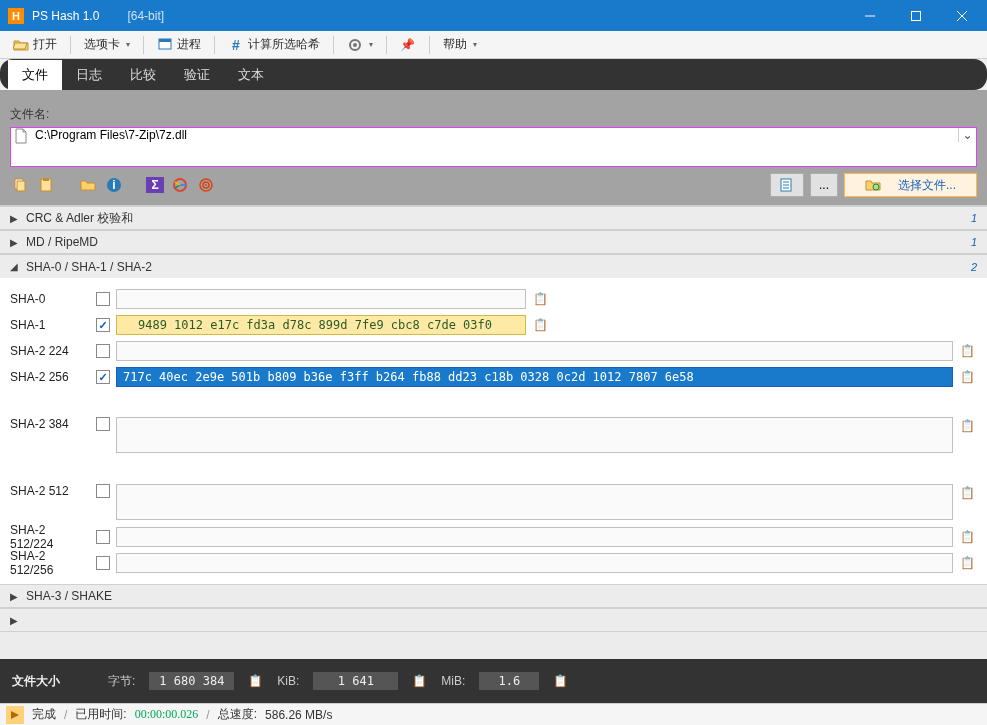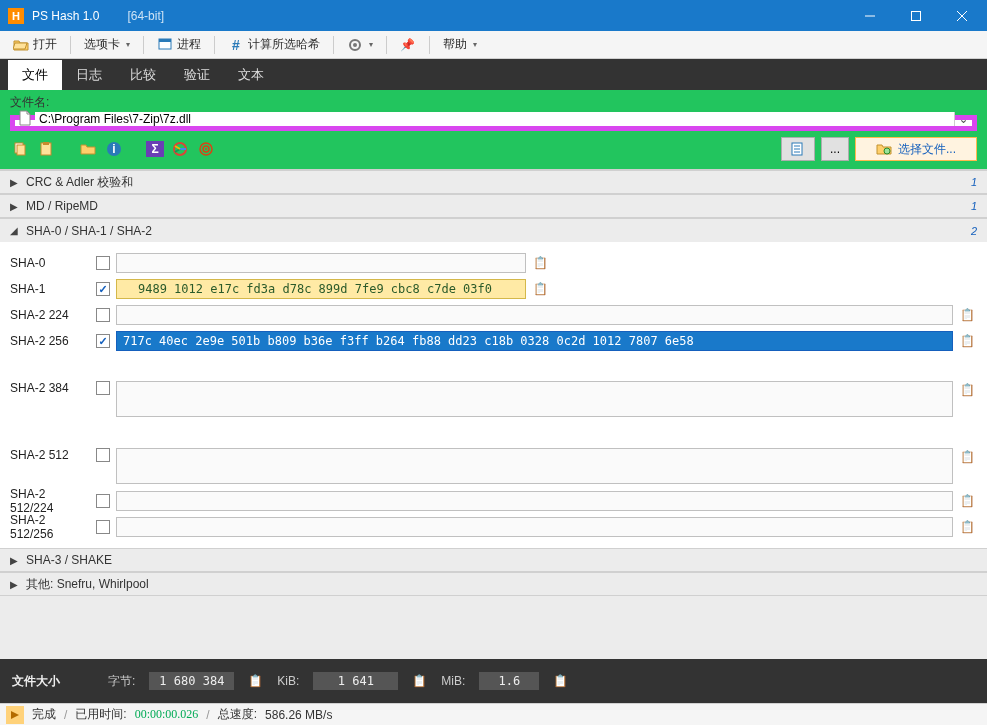--- a/index.html
+++ b/index.html
@@ -15,38 +15,38 @@
 .titlebar svg { stroke: #fff; fill: none; }
 
 
 .toolbar { height: 28px; background: #f5f5f5; border-bottom: 1px solid #d0d0d0; display: flex; align-items: center; padding: 0 6px; gap: 4px; }
 .tb-btn { display: flex; align-items: center; gap: 4px; padding: 2px 6px; cursor: pointer; color: #2b2b2b; border: 1px solid transparent; }
 .tb-sep { width: 1px; height: 18px; background: #ccc; margin: 0 2px; }
 .tb-icon { width: 16px; height: 16px; display: inline-flex; align-items: center; justify-content: center; }
 .drop-arrow { font-size: 8px; color: #666; margin-left: 2px; }
 
 
-.tabs-strip { background: #333; height: 31px; display: flex; align-items: flex-end; padding: 0 8px; }
+.tabs-strip { background: #333; height: 31px; display: flex; align-items: flex-end; padding: 0 8px; border-radius: 13px; }
 .tab { padding: 6px 14px; color: #ddd; cursor: pointer; font-size: 13px; }
 .tab.active { background: #fff; color: #000; }
 
 
-.file-section { background: #22c55e; padding: 4px 10px 8px 10px; border-bottom: 1px solid #d0d0d0; }
+.file-section { background: #a3a3a3; padding: 16px 10px 8px 10px; border-bottom: 1px solid #d0d0d0; }
 .file-label { color: #333; margin-bottom: 4px; }
-.file-combo { display: flex; align-items: flex-end; border: 5px solid #d946ef; background: #fff; height: 16px; }
+.file-combo { display: flex; align-items: flex-start; border: 1px solid #d946ef; background: #fff; height: 40px; }
 .file-combo .file-ico { width: 20px; display: flex; justify-content: center; }
 .file-combo input { flex: 1; border: none; outline: none; padding: 0 4px; font-size: 12px; }
 .file-combo .combo-arrow { width: 18px; text-align: center; border-left: 1px solid #ccc; cursor: pointer; color: #555; }
 .file-actions { display: flex; align-items: center; margin-top: 6px; gap: 8px; }
 .fa-left { display: flex; gap: 6px; align-items: center; }
 .fa-left .ibtn { width: 20px; height: 20px; display: flex; align-items: center; justify-content: center; cursor: pointer; }
 .fa-spacer { flex: 1; }
 .fa-right { display: flex; gap: 6px; align-items: center; }
 .sq-btn { border: 1px solid #adadad; background: #e1e1e1; height: 24px; padding: 0 8px; display: flex; align-items: center; gap: 4px; cursor: pointer; }
-.select-file-btn { border: 1px solid #ffb84d; background: #fff3e0; height: 24px; padding: 0 20px; display: flex; align-items: center; gap: 6px; cursor: pointer; color: #1560bd; font-weight: normal; font-size: 12px; }
+.select-file-btn { border: 1px solid #ffb84d; background: #fff3e0; height: 24px; padding: 0 20px; display: flex; align-items: center; gap: 17px; cursor: pointer; color: #1560bd; font-weight: normal; font-size: 12px; }
 
 
 .accordion { flex: 0 0 auto; }
 .acc-header { height: 24px; background: #ececec; border-top: 1px solid #d0d0d0; border-bottom: 1px solid #d0d0d0; display: flex; align-items: center; padding: 0 10px; cursor: pointer; }
 .acc-header .arrow { font-size: 10px; color: #444; margin-right: 6px; width: 10px; }
 .acc-header .acc-title { flex: 1; color: #333; }
 .acc-header .acc-count { color: #1560bd; font-style: italic; font-size: 11px; }
 .acc-body { background: #fff; padding: 6px 10px; }
 
 
@@ -308,21 +308,20 @@
       <span class="hash-value"></span>
       <span class="copy-btn">📋</span>
     </div>
   </div>
   <div class="acc-header">
     <span class="arrow">▶</span>
     <span class="acc-title">SHA-3 / SHAKE</span>
   </div>
   <div class="acc-header">
     <span class="arrow">▶</span>
-    <span class="acc-title">其他: Snefru, Whirlpool</span>
   </div>
 </div>
 
 <div class="main-area"></div>
 
 <div class="size-bar">
   <span class="lbl">文件大小</span>
   <span style="width:20px"></span>
   <span class="unit-lbl">字节:</span>
   <span class="val-box">1 680 384</span>

